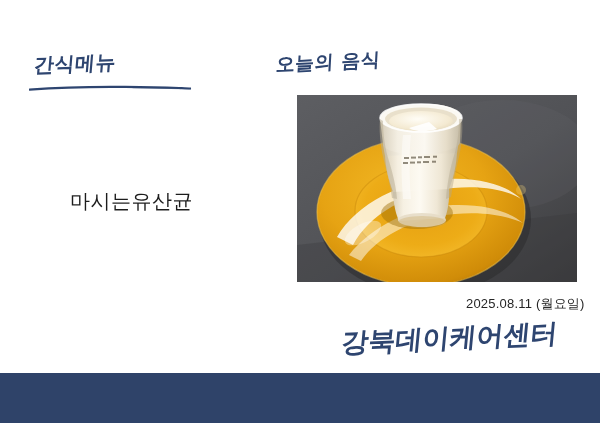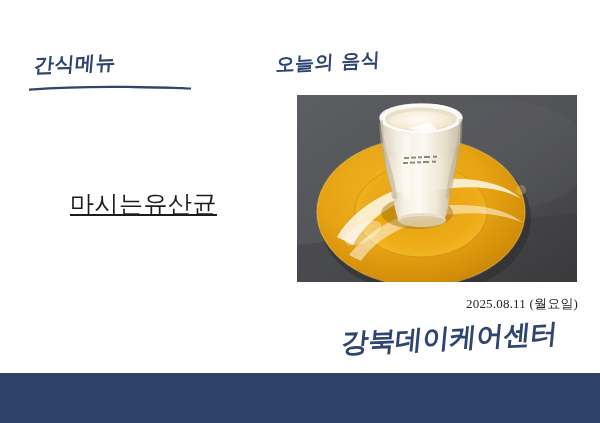--- a/index.html
+++ b/index.html
@@ -58,36 +58,35 @@
     font-size: 27px;
     letter-spacing: 0px;
     transform: rotate(-2.6deg) skewX(-8deg);
   }
 
   
   #menu-item-text {
     position: absolute;
     left: 70px;
     top: 188px;
-    font-size: 24px;
+    font-size: 20px;
     color: #1c1c1c;
     font-family: "DejaVu Serif", serif;
     letter-spacing: 0.5px;
     white-space: nowrap;
-    text-decoration: underline;
   }
 
   
   #date-text {
     position: absolute;
     left: 466px;
     top: 295px;
     font-size: 13px;
     color: #262626;
-    font-family: Liberation Serif, serif;
+    font-family: Liberation Sans, sans-serif;
     letter-spacing: 0.2px;
     white-space: nowrap;
   }
 
   
   #food-photo {
     position: absolute;
     left: 297px;
     top: 95px;
     width: 280px;

